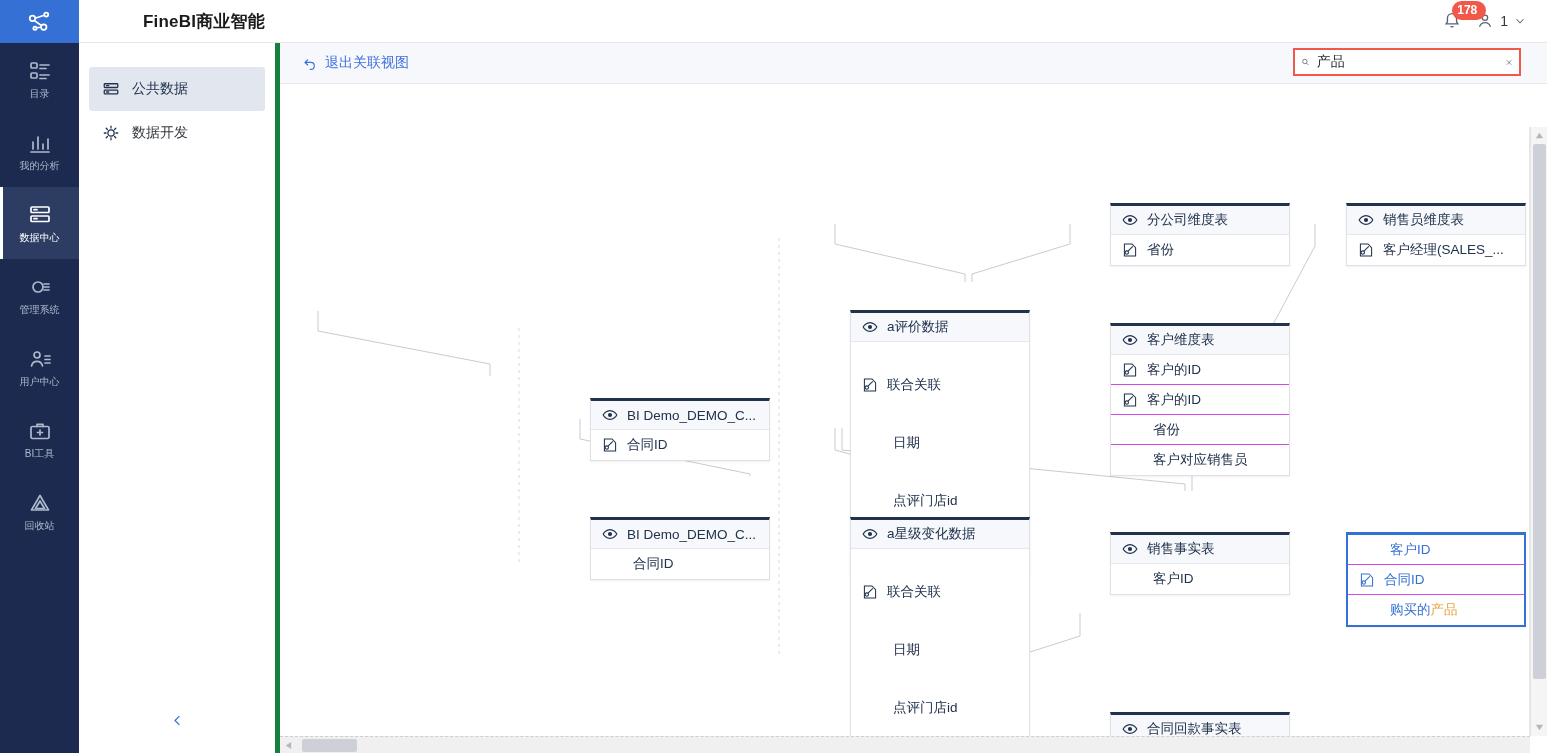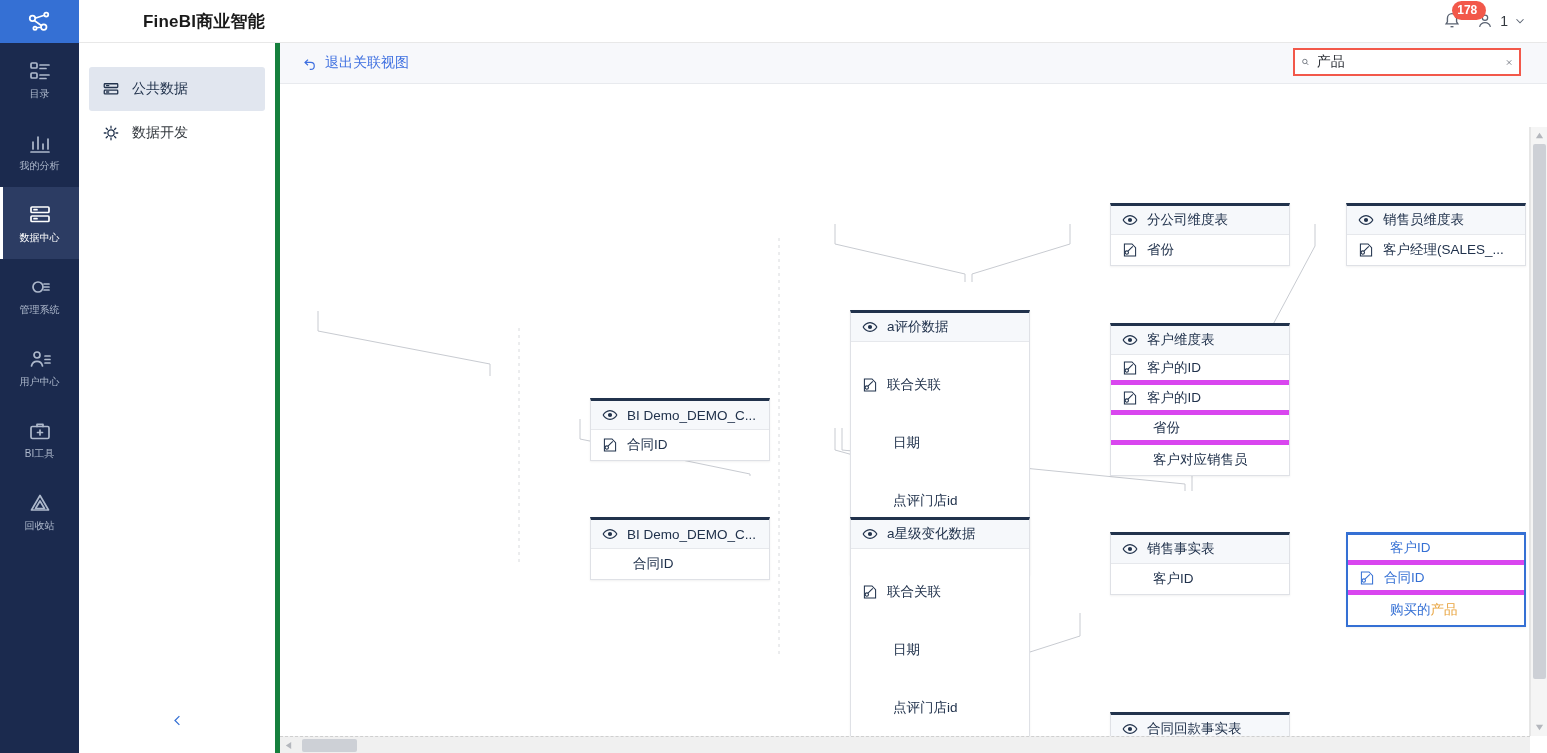--- a/index.html
+++ b/index.html
@@ -110,21 +110,21 @@
     box-shadow: 0 1px 2px rgba(0,0,0,.06);
     font-size: 13.5px; color: #21324c;
   }
   .node.sel { border: 2px solid #3570d4; border-top: 3px solid #3570d4; }
   .node-head {
     height: 29px; background: #f6f8fb; border-bottom: 1px solid #e6e8ec;
     display: flex; align-items: center; gap: 9px; padding: 0 11px;
     white-space: nowrap; overflow: hidden;
   }
   .node-row {
-    height: 30px; border-bottom: 5px solid #d946ef;
+    height: 30px; border-bottom: 1px solid #d946ef;
     display: flex; align-items: center; gap: 9px; padding: 0 11px;
     white-space: nowrap; overflow: hidden;
   }
   .node-row:last-child { border-bottom: none; }
   .node-row.noline { border-bottom: none; margin-top: 28px; }
   .node-row.indent { padding-left: 42px; }
   .node .txt { overflow: hidden; text-overflow: ellipsis; white-space: nowrap; }
   .node.sel .node-head .txt, .node.sel .node-row .txt { color: #3570d4; }
   .hl { color: #e8a33d; }
   .eye, .key { flex: 0 0 auto; width: 16px; height: 16px; display: block; }

